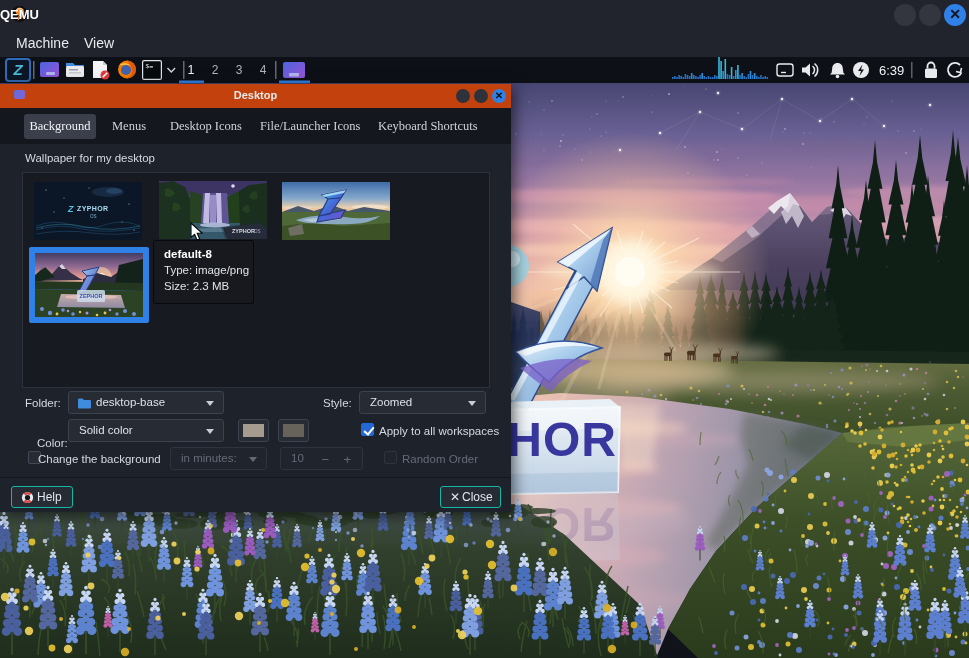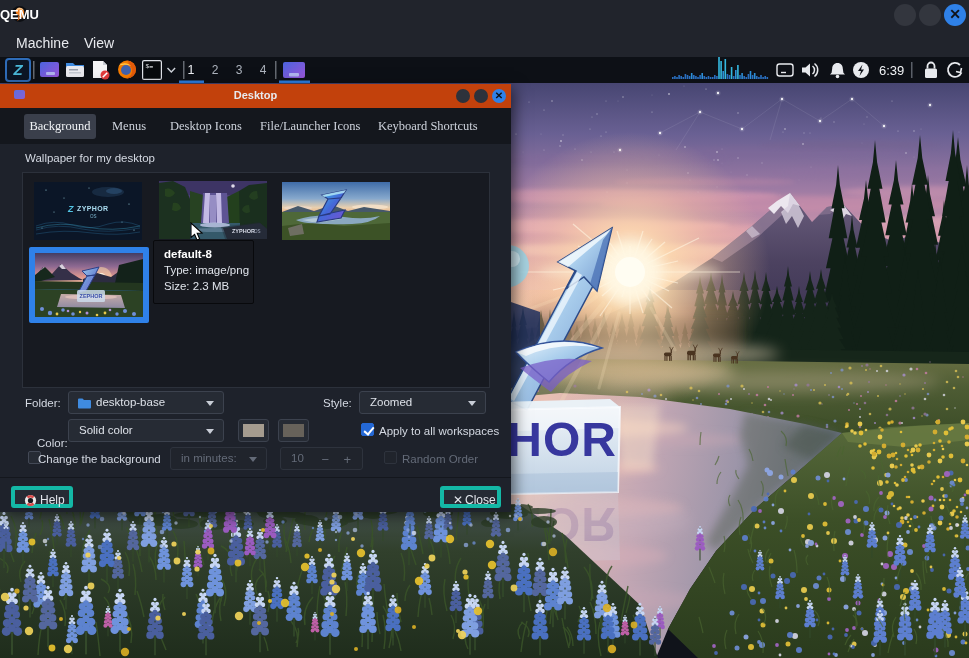--- a/index.html
+++ b/index.html
@@ -33,21 +33,21 @@
 .combo { position:absolute; height:23px; background:#262b34; border:1px solid #3c424e; border-radius:3px; color:#dde1e8; font-size:11.5px; white-space:nowrap; }
 .combo .ctext { position:absolute; left:10px; top:4px; }
 .combo .caret { position:absolute; right:9px; top:9px; width:0; height:0; border-left:4px solid transparent; border-right:4px solid transparent; border-top:5px solid #c8cdd6; }
 .combo.disabled { background:#20242c; border-color:#2e333d; color:#646b78; }
 .combo.disabled .caret { border-top-color:#646b78; }
 .swatchbtn { position:absolute; width:31px; height:23px; background:#262b34; border:1px solid #3c424e; border-radius:3px; }
 .swatchbtn i { position:absolute; left:4px; top:4px; right:4px; bottom:4px; display:block; }
 .cb { position:absolute; width:13px; height:13px; border-radius:2px; background:#262b34; border:1px solid #434956; }
 .cb.checked { background:#2468d5; border-color:#2468d5; }
 .cb.checked:after { content:""; position:absolute; left:3.5px; top:0.5px; width:4px; height:8px; border:solid #fff; border-width:0 2px 2px 0; transform:rotate(40deg); }
-.btn { position:absolute; height:22px; background:#262b34; border:4px solid #14b8a6; border-radius:3px; color:#e2e6ec; font-size:12px; white-space:nowrap; }
+.btn { position:absolute; height:22px; background:#262b34; border:1px solid #14b8a6; border-radius:3px; color:#e2e6ec; font-size:12px; white-space:nowrap; }
 #tooltip { position:absolute; left:130px; top:67px; width:101px; height:64px; background:#17191f; border:1px solid #08090c; border-radius:2px; color:#dfe3ea; white-space:nowrap; z-index:5; }
 #tooltip b { position:absolute; left:10px; top:7px; font-size:11.5px; color:#fff; }
 #tooltip .l1 { position:absolute; left:10px; top:23px; font-size:11.5px; }
 #tooltip .l2 { position:absolute; left:10px; top:39px; font-size:11.5px; }
 #cursor { position:absolute; left:190px; top:222px; z-index:9; }
 </style>
 </head>
 <body>
 
 <div id="wall"><svg width="969" height="575" viewBox="0 83 969 575" font-family="Liberation Sans,sans-serif">

